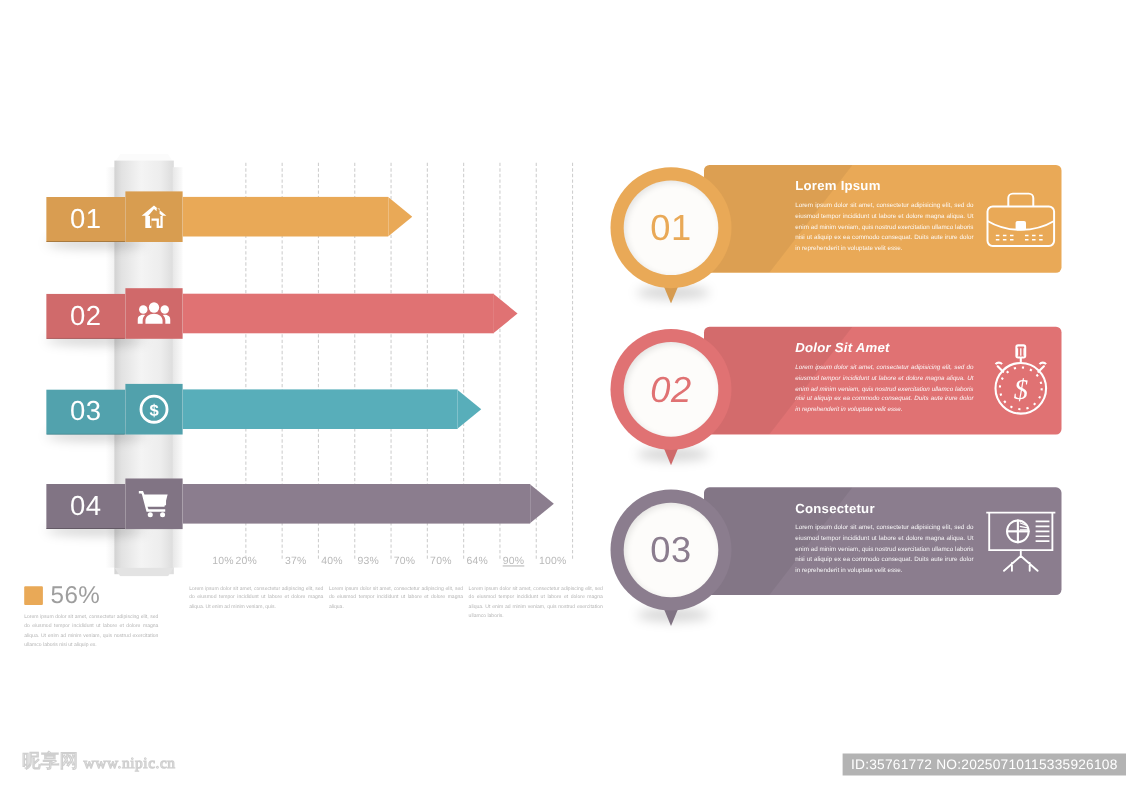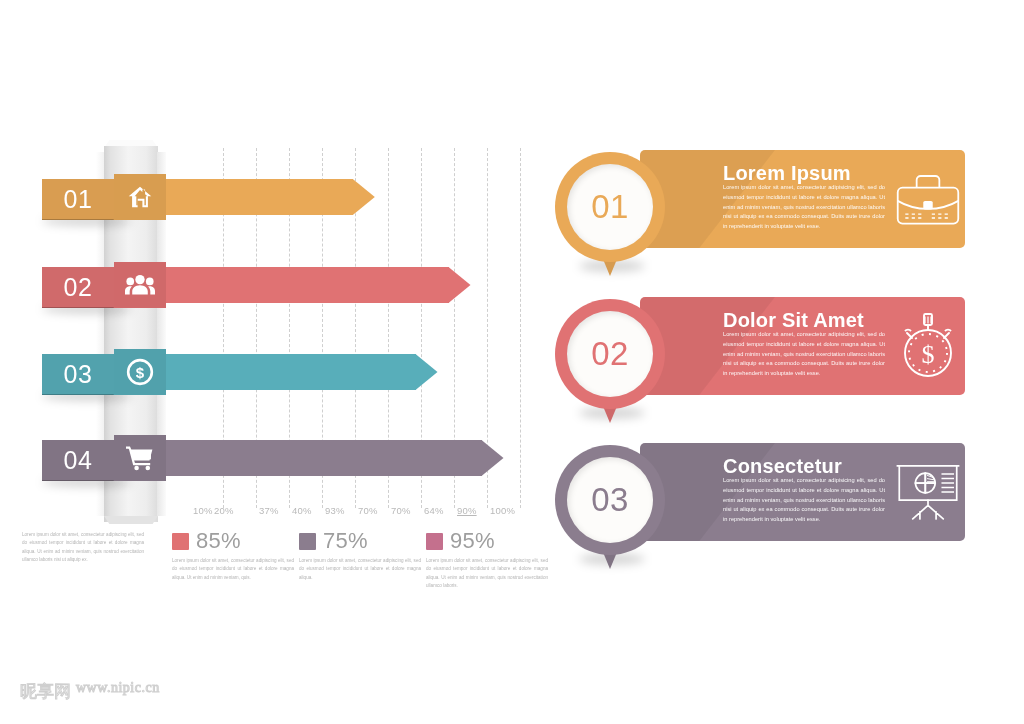--- a/index.html
+++ b/index.html
@@ -107,36 +107,36 @@
   }
   .pin-inner{
     position:absolute;left:12px;top:12px;width:86px;height:86px;border-radius:50%;
     background:#fdfcfa;
     display:flex;align-items:center;justify-content:center;
     box-shadow:inset 2px 2px 6px rgba(0,0,0,.10);
   }
   .pin-num{font-size:33px;font-weight:400;letter-spacing:.5px;}
   .card-title{
     position:absolute;left:178px;top:12px;
-    font-size:20px;font-weight:bold;color:#ffffff;letter-spacing:.2px;
+    font-size:12px;font-weight:bold;color:#ffffff;letter-spacing:.2px;
   }
   .card-text{
     position:absolute;left:178px;top:33px;width:162px;
     font-size:5.7px;line-height:1.72;color:rgba(255,255,255,.94);
     text-align:justify;
   }
   .card-icon{
     position:absolute;left:348px;top:14px;width:70px;height:70px;
     display:flex;align-items:center;justify-content:center;
   }
 
   
   .wm-left{
     position:absolute;left:20px;top:680px;
-    display:flex;align-items:flex-start;gap:5px;
+    display:flex;align-items:flex-end;gap:5px;
     font-size:17px;color:#ffffff;
     -webkit-text-stroke:1px #cfcfcf;
     font-family:"Liberation Serif",serif;
   }
   .wm-url{font-size:14px;font-family:"Liberation Serif",serif;letter-spacing:.5px;}
   .wm-right{
     position:absolute;right:0;top:685px;
     background:#b3b3b3;color:#ffffff;
     font-size:12.5px;padding:3px 8px;letter-spacing:.2px;
     font-family:"Liberation Sans",sans-serif;
@@ -266,41 +266,33 @@
         <div class="tick" style="left: 165px;">93%</div>
         <div class="tick" style="left: 198px;">70%</div>
         <div class="tick" style="left: 231px;">70%</div>
         <div class="tick" style="left: 264px;">64%</div>
         <div class="tick" style="left: 297px; text-decoration: underline;">90%</div>
         <div class="tick" style="left: 330px;">100%</div>
       </div>
 
     <div class="legend" id="legend">
         <div class="legend-item" style="left: 0px;">
+          <div class="legend-head">
+            <span class="legend-swatch" style="background: rgb(233, 169, 87);"></span>
+            <span class="legend-pct">56%</span>
+          </div>
           <div class="legend-body">Lorem ipsum dolor sit amet, consectetur adipiscing elit, sed do eiusmod tempor incididunt ut labore et dolore magna aliqua. Ut enim ad minim veniam, quis nostrud exercitation ullamco laboris nisi ut aliquip ex.</div>
         </div>
         <div class="legend-item" style="left: 150px;">
-          <div class="legend-head">
-            <span class="legend-swatch" style="background: rgb(224, 114, 115);"></span>
-            <span class="legend-pct">85%</span>
-          </div>
           <div class="legend-body">Lorem ipsum dolor sit amet, consectetur adipiscing elit, sed do eiusmod tempor incididunt ut labore et dolore magna aliqua. Ut enim ad minim veniam, quis.</div>
         </div>
         <div class="legend-item" style="left: 277px;">
-          <div class="legend-head">
-            <span class="legend-swatch" style="background: rgb(139, 125, 142);"></span>
-            <span class="legend-pct">75%</span>
-          </div>
           <div class="legend-body">Lorem ipsum dolor sit amet, consectetur adipiscing elit, sed do eiusmod tempor incididunt ut labore et dolore magna aliqua.</div>
         </div>
         <div class="legend-item" style="left: 404px;">
-          <div class="legend-head">
-            <span class="legend-swatch" style="background: rgb(196, 112, 141);"></span>
-            <span class="legend-pct">95%</span>
-          </div>
           <div class="legend-body">Lorem ipsum dolor sit amet, consectetur adipiscing elit, sed do eiusmod tempor incididunt ut labore et dolore magna aliqua. Ut enim ad minim veniam, quis nostrud exercitation ullamco laboris.</div>
         </div>
       </div>
   </div>
 
   <div class="cards" id="cards">
       <div class="card" style="top: 150px;">
         <div class="card-bg" style="background: rgb(233, 169, 87);">
           <div class="inner-shade"></div>
         </div>
@@ -318,21 +310,21 @@
         <div class="pin">
           <div class="pin-shadow"></div>
           <div class="pin-tail" style="background: rgb(214, 155, 80);"></div>
           <div class="pin-body" style="background: rgb(233, 169, 87);">
             <div class="pin-inner">
               <span class="pin-num" style="color: rgb(233, 169, 87);">01</span>
             </div>
           </div>
         </div>
       </div>
-      <div class="card" style="top: 297px;">
+      <div class="card" style="top: 297px; font-style: italic;">
         <div class="card-bg" style="background: rgb(224, 114, 115);">
           <div class="inner-shade"></div>
         </div>
         <div class="card-title">Dolor Sit Amet</div>
         <div class="card-text">Lorem ipsum dolor sit amet, consectetur adipisicing elit, sed do eiusmod tempor incididunt ut labore et dolore magna aliqua. Ut enim ad minim veniam, quis nostrud exercitation ullamco laboris nisi ut aliquip ex ea commodo consequat. Duits aute irure dolor in reprehenderit in voluptate velit esse.</div>
         <div class="card-icon">
           <svg width="70" height="70" viewBox="0 0 70 70" fill="none" stroke="#fff" stroke-width="1.9">
             <circle cx="35" cy="42" r="23"></circle>
             <circle cx="35" cy="42" r="19" stroke-dasharray="2 5.5"></circle>
             <rect x="31" y="3" width="8" height="11" rx="1.5"></rect>
@@ -382,14 +374,15 @@
             </div>
           </div>
         </div>
       </div>
     </div>
 
   <div class="wm-left">
     <span>昵享网</span>
     <span class="wm-url">www.nipic.cn</span>
   </div>
+  <div class="wm-right">ID:35761772 NO:20250710115335926108</div>
 
 </div>
 
 </body></html>

